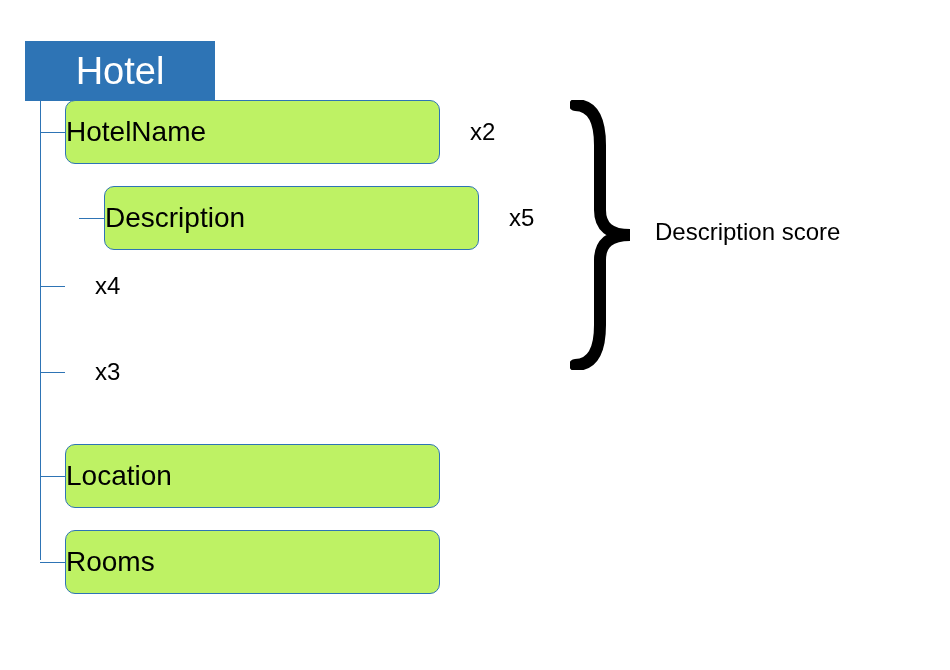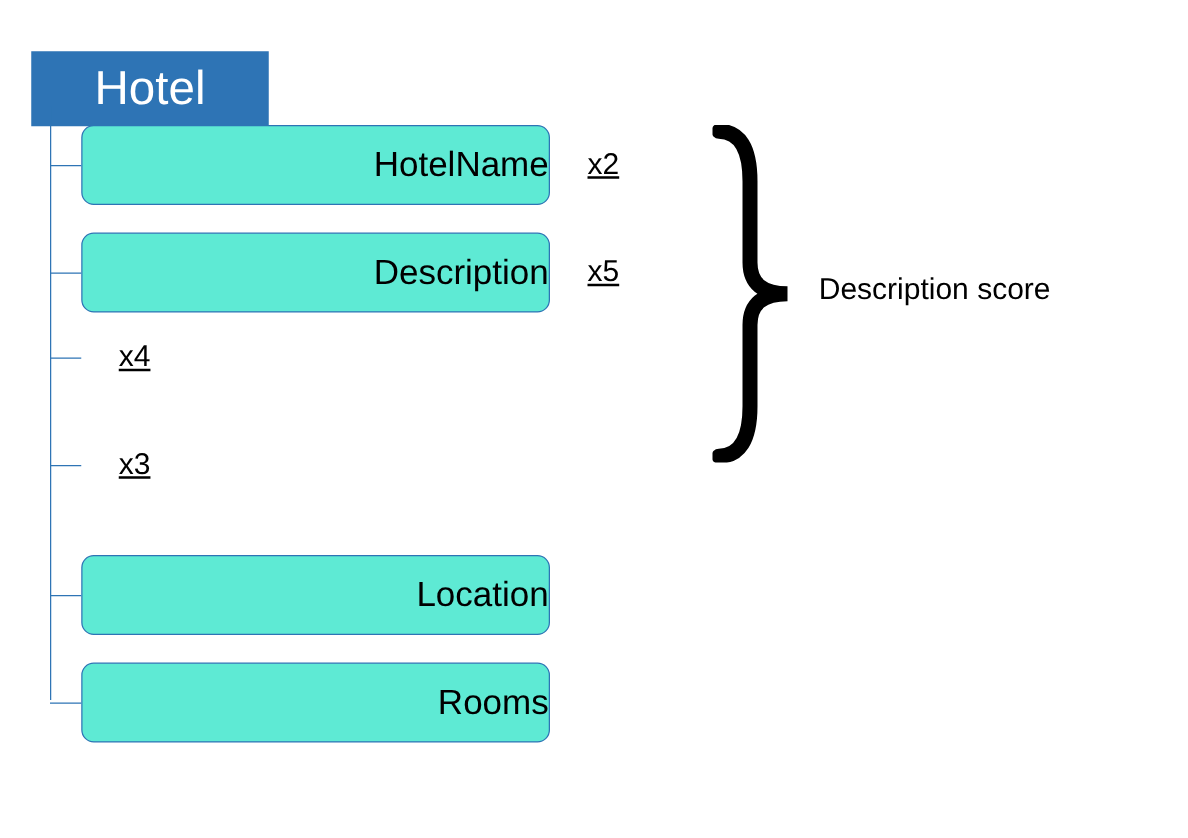--- a/index.html
+++ b/index.html
@@ -43,31 +43,30 @@
       height: 1px;
       background: #2E74B5;
     }
     .field-box {
       width: 375px;
       height: 64px;
       border: 1px solid #2E74B5;
       border-radius: 10px;
       display: flex;
       align-items: center;
-      justify-content: flex-end;
+      justify-content: flex-start;
       font-size: 28px;
       color: #000000;
-      background: #5eead4;
+      background: #bef264;
     }
     .multiplier {
       margin-left: 30px;
       font-size: 24px;
       color: #000000;
       width: 50px;
-      text-decoration: underline;
     }
     .brace-container {
       position: absolute;
       left: 570px;
       top: 100px;
       width: 70px;
       height: 270px;
     }
     .aggregated-label {
       position: absolute;
@@ -87,21 +86,21 @@
 <div class="tree-trunk"></div>
 
 <div class="field-row" style="top:100px;">
   <div class="branch-line"></div>
   <div class="field-box">
     <span>HotelName</span>
   </div>
   <div class="multiplier">x2</div>
 </div>
 
-<div class="field-row" style="top:186px;">
+<div class="field-row" style="top:186px;padding-left:39px;">
   <div class="branch-line"></div>
   <div class="field-box">
     <span>Description</span>
   </div>
   <div class="multiplier">x5</div>
 </div>
 
 <div class="field-row" style="top:272px;">
   <div class="branch-line"></div>
   <div class="multiplier">x4</div>

